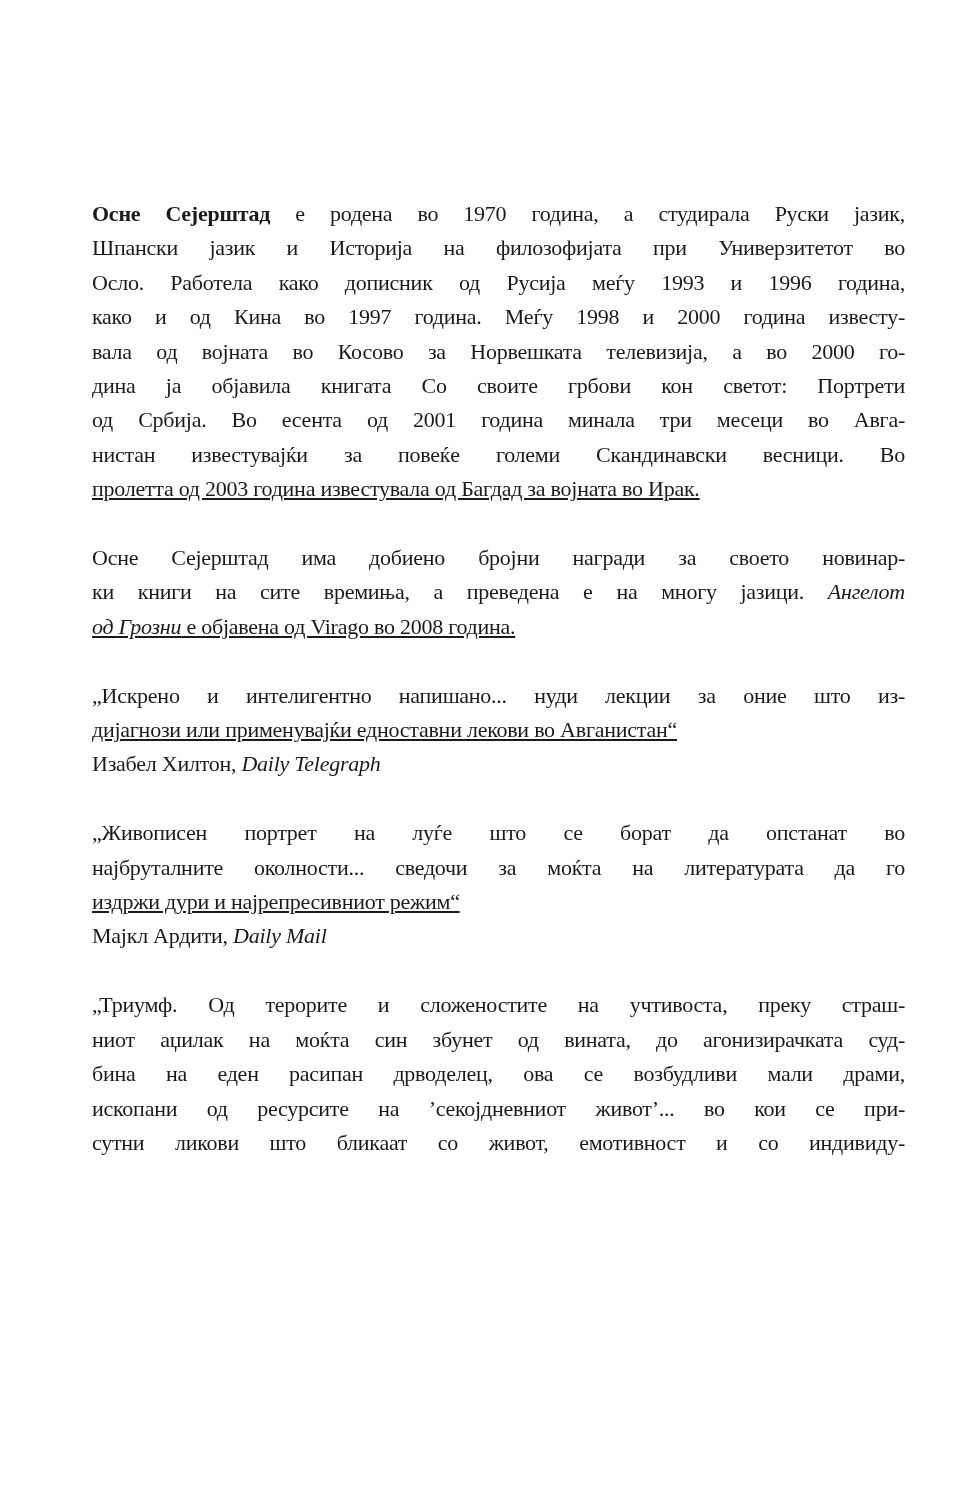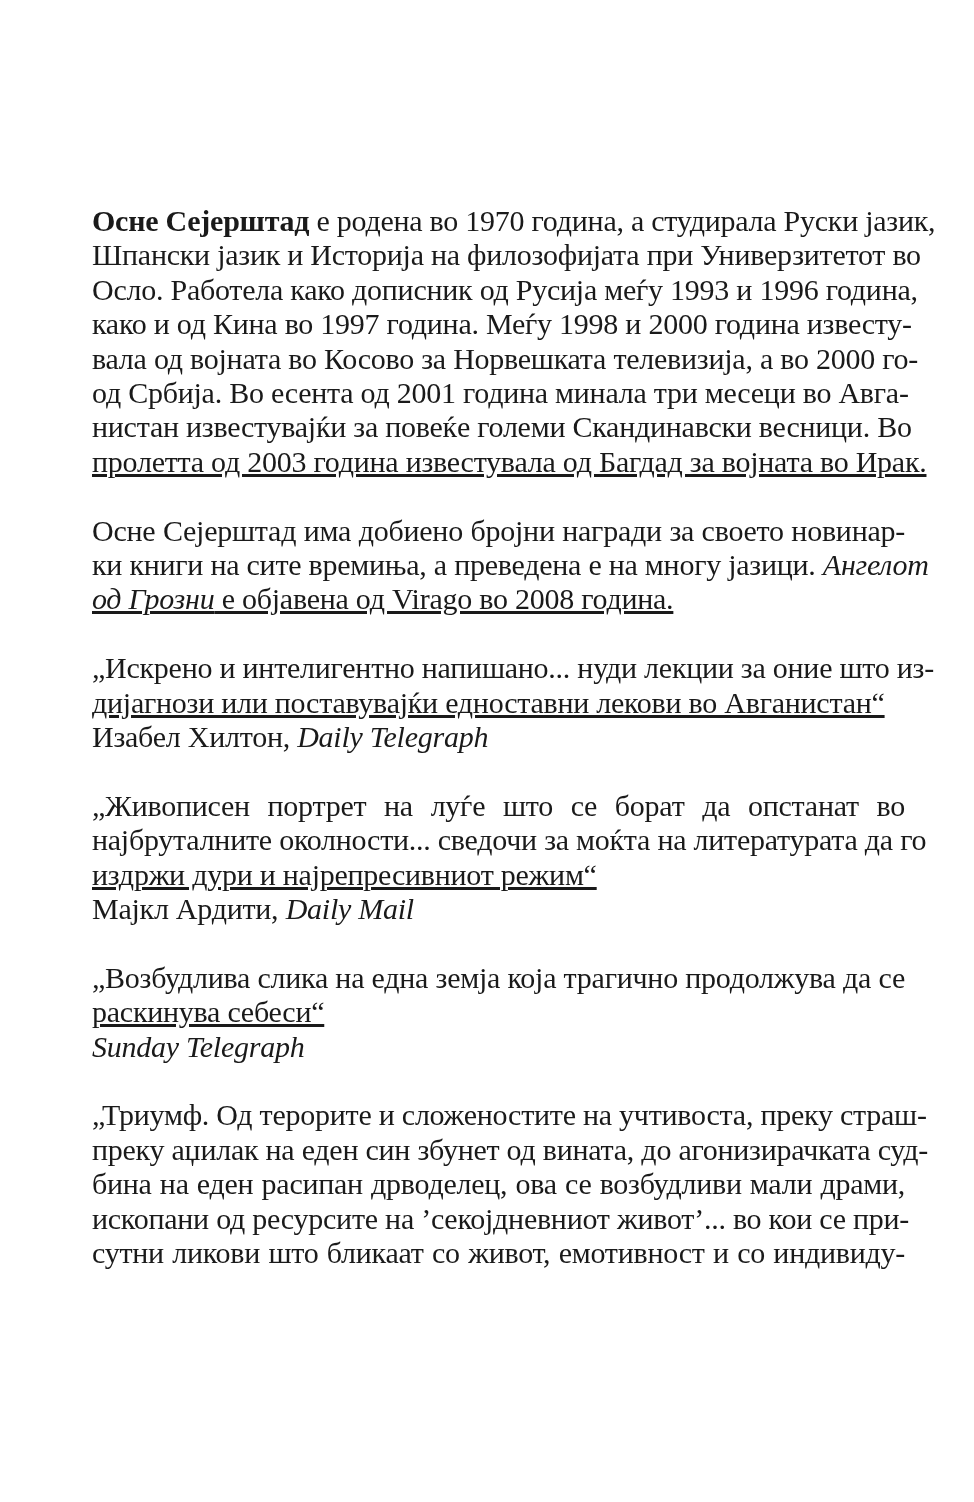--- a/index.html
+++ b/index.html
@@ -11,23 +11,23 @@
       width: 974px;
       height: 1502px;
       position: relative;
       overflow: hidden;
       color: #1a1a1a;
       font-family: "Liberation Serif", "DejaVu Serif", serif;
     }
     .page-text {
       position: absolute;
       left: 92px;
-      top: 204px;
+      top: 197px;
       width: 813px;
-      font-size: 30px;
+      font-size: 22px;
       line-height: 34.4px;
       letter-spacing: -0.25px;
     }
     .para {
       margin: 0 0 34.4px 0;
       text-align: justify;
       text-align-last: left;
       hyphens: manual;
     }
     .line {
@@ -50,51 +50,47 @@
 <body>
 
 <div class="page-text">
 
   <div class="para">
     <span class="line"><span class="bold">Осне Сејерштад</span><span> е родена во 1970 година, а студирала Руски јазик,</span></span>
     <span class="line">Шпански јазик и Историја на филозофијата при Универзитетот во</span>
     <span class="line">Осло. Работела како дописник од Русија меѓу 1993 и 1996 година,</span>
     <span class="line">како и од Кина во 1997 година. Меѓу 1998 и 2000 година известу-</span>
     <span class="line">вала од војната во Косово за Норвешката телевизија, а во 2000 го-</span>
+    <span class="line">дина ја објавила книгата Со своите грбови кон светот: Портрети</span>
     <span class="line">од Србија. Во есента од 2001 година минала три месеци во Авга-</span>
     <span class="line">нистан известувајќи за повеќе големи Скандинавски весници. Во</span>
     <span class="line last">пролетта од 2003 година известувала од Багдад за војната во Ирак.</span>
   </div>
 
   <div class="para">
     <span class="line">Осне Сејерштад има добиено бројни награди за своето новинар-</span>
     <span class="line"><span>ки книги на сите времиња, а преведена е на многу јазици. </span><span class="ital">Ангелот</span></span>
     <span class="line last"><span class="ital">од Грозни</span><span> е објавена од Virago во 2008 година.</span></span>
   </div>
 
   <div class="quote-block">
     <span class="line">„Искрено и интелигентно напишано... нуди лекции за оние што из-</span>
-    <span class="line last">дијагнози или поставувајќи едноставни лекови во Авганистан“</span>
+    <span class="line last">дијагнози или применувајќи едноставни лекови во Авганистан“</span>
     <span class="attribution"><span>Изабел Хилтон, </span><span class="ital">Daily Telegraph</span></span>
   </div>
 
   <div class="quote-block">
     <span class="line">„Живописен портрет на луѓе што се борат да опстанат во</span>
     <span class="line">најбруталните околности... сведочи за моќта на литературата да го</span>
     <span class="line last">издржи дури и најрепресивниот режим“</span>
     <span class="attribution"><span>Мајкл Ардити, </span><span class="ital">Daily Mail</span></span>
   </div>
 
-  <div class="quote-block">
-    <span class="line">„Возбудлива слика на една земја која трагично продолжува да се</span>
-    <span class="line last">раскинува себеси“</span>
-    <span class="attribution ital">Sunday Telegraph</span>
-  </div>
 
   <div class="quote-block">
     <span class="line">„Триумф. Од терорите и сложеностите на учтивоста, преку страш-</span>
-    <span class="line">преку аџилак на еден син збунет од вината, до агонизирачката суд-</span>
+    <span class="line">ниот аџилак на моќта син збунет од вината, до агонизирачката суд-</span>
     <span class="line">бина на еден расипан дрводелец, ова се возбудливи мали драми,</span>
     <span class="line">ископани од ресурсите на ’секојдневниот живот’... во кои се при-</span>
     <span class="line">сутни ликови што бликаат со живот, емотивност и со индивиду-</span>
   </div>
 
 </div>
 
 </body></html>

